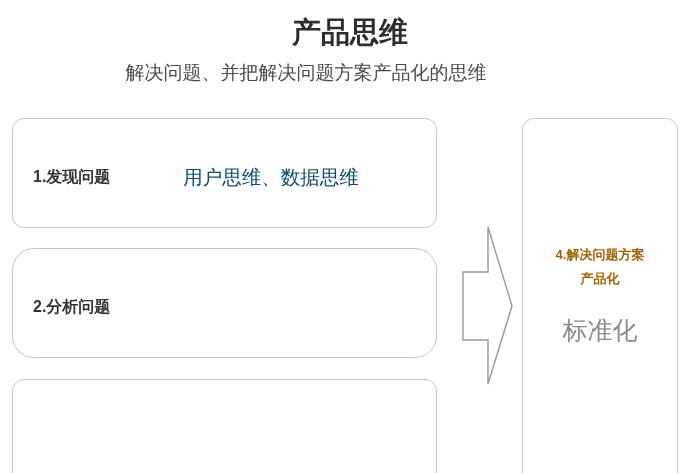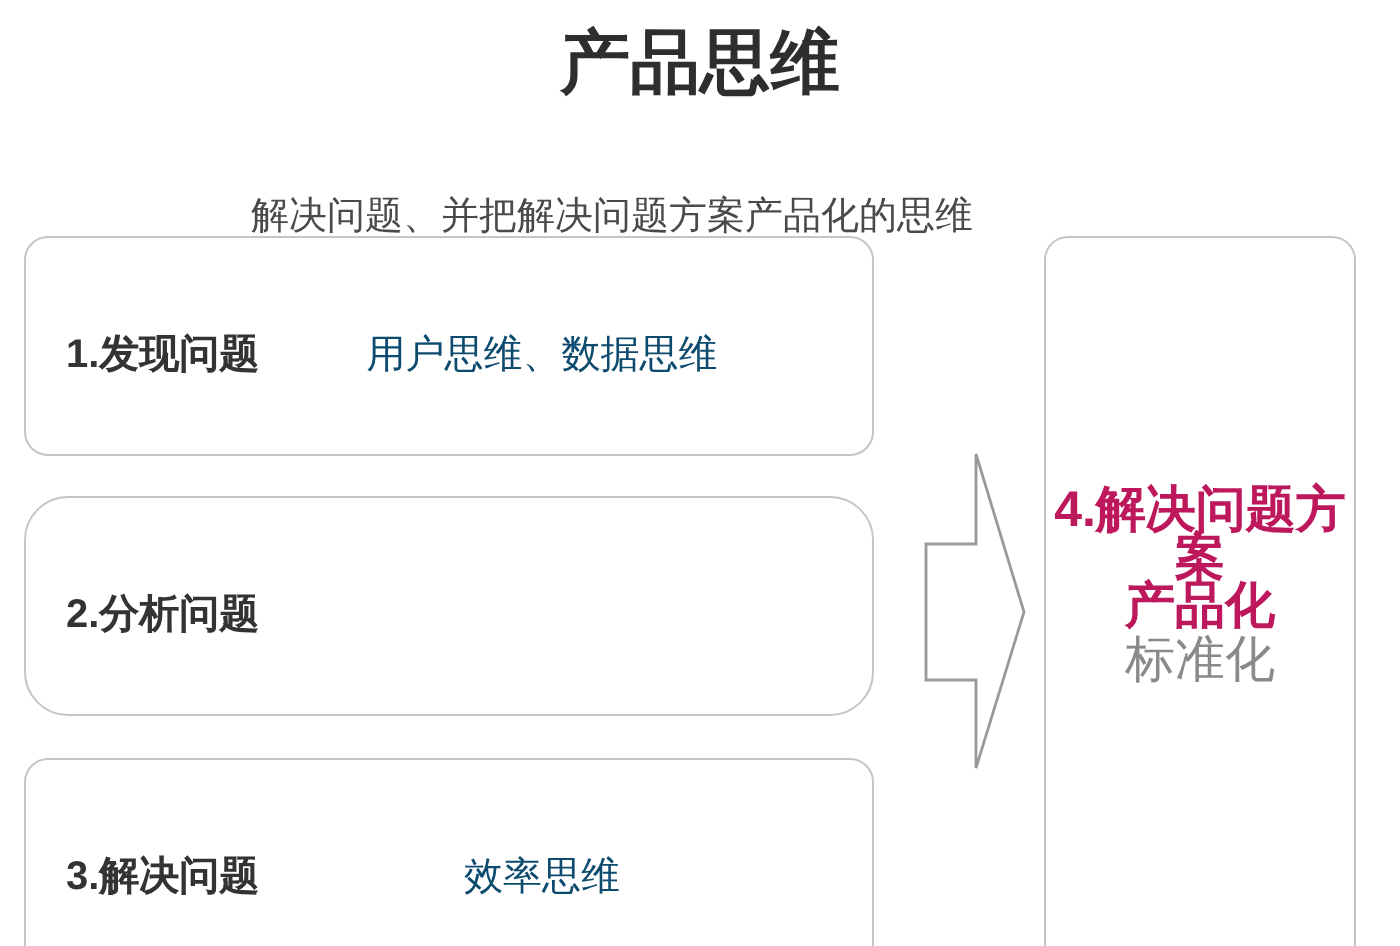--- a/index.html
+++ b/index.html
@@ -14,56 +14,55 @@
     height: 473px;
     background: #ffffff;
     overflow: hidden;
   }
   .page-title {
     position: absolute;
     top: 14px;
     left: 0;
     width: 700px;
     text-align: center;
-    font-size: 35px;
+    font-size: 29px;
     line-height: 36px;
     font-weight: 700;
     color: #2e2e2e;
   }
   .page-subtitle {
     position: absolute;
     top: 62px;
     left: 0;
     width: 612px;
     text-align: center;
     font-size: 19px;
     line-height: 22px;
     font-weight: 400;
     color: #4a4a4a;
-    margin-top: 36px;
   }
   .step-box {
     position: absolute;
     left: 12px;
     width: 425px;
     height: 110px;
     background: #ffffff;
     border: 1.5px solid #c5c5c5;
     border-radius: 12px;
     box-sizing: border-box;
   }
   .step-box.pos-1 { top: 118px; }
   .step-box.pos-2 { top: 248px; border-radius: 22px; }
   .step-box.pos-3 { top: 379px; }
   .step-label {
     position: absolute;
     left: 20px;
     top: calc(50% + 4px);
     transform: translateY(-50%);
-    font-size: 20px;
+    font-size: 16px;
     font-weight: 700;
     color: #333333;
     white-space: nowrap;
   }
   .step-detail {
     position: absolute;
     left: 258px;
     top: calc(50% + 4px);
     transform: translate(-50%, -50%);
     font-size: 19.5px;
@@ -88,24 +87,24 @@
     border: 1.5px solid #c5c5c5;
     border-radius: 12px;
     box-sizing: border-box;
   }
   .result-title {
     position: absolute;
     top: 124px;
     left: 0;
     width: 100%;
     text-align: center;
-    font-size: 25px;
+    font-size: 13px;
     line-height: 24px;
     font-weight: 700;
-    color: #be185d;
+    color: #a16207;
     white-space: pre-line;
   }
   .result-detail {
     position: absolute;
     top: 200px;
     left: 0;
     width: 100%;
     text-align: center;
     font-size: 25px;
     line-height: 22px;
@@ -124,22 +123,20 @@
   <div class="step-box pos-1">
     <span class="step-label">1.发现问题</span>
     <span class="step-detail">用户思维、数据思维</span>
   </div>
 
   <div class="step-box pos-2">
     <span class="step-label">2.分析问题</span>
   </div>
 
   <div class="step-box pos-3">
-    <span class="step-label">3.解决问题</span>
-    <span class="step-detail">效率思维</span>
   </div>
 
   <svg class="flow-arrow" viewBox="0 0 55 163" xmlns="http://www.w3.org/2000/svg">
     <polygon points="3,48 28,48 28,3 52,82 28,160 28,116 3,116" fill="#ffffff" stroke="#999999" stroke-width="1.4" stroke-linejoin="miter"></polygon>
   </svg>
 
   <div class="result-box">
     <div class="result-title">4.解决问题方案
 产品化</div>
     <div class="result-detail">标准化</div>

